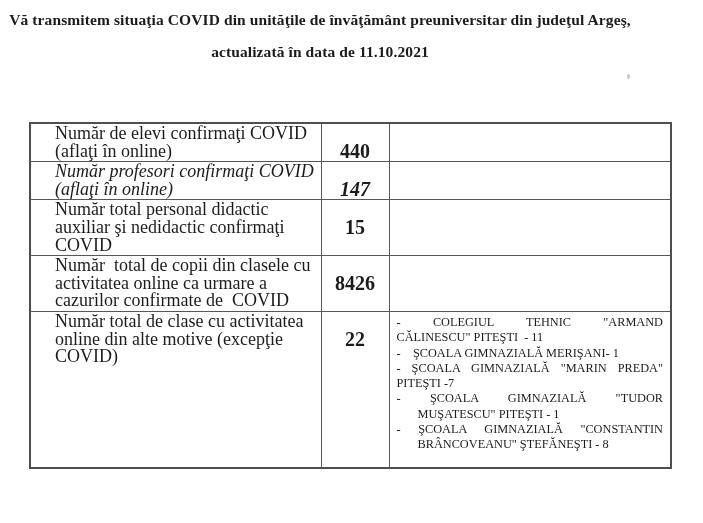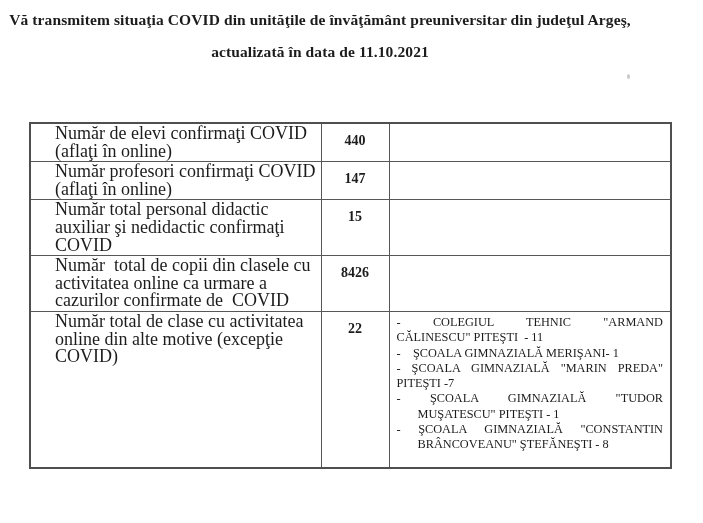--- a/index.html
+++ b/index.html
@@ -36,37 +36,37 @@
     border-collapse: collapse;
     table-layout: fixed;
     border: 2px solid #4f4f4f;
   }
   table.stats td {
     border: 1.5px solid #575757;
     vertical-align: top;
     overflow: hidden;
   }
   tr.r1 { height: 37px; }
-  tr.r2 { height: 36px; }
+  tr.r2 { height: 36px; font-style: italic; }
   tr.r3 { height: 37px; }
   tr.r4 { height: 56px; }
   tr.r5 { height: 55px; }
   tr.r6 { height: 157px; }
 
   td.c1 {
     font-size: 18px;
     line-height: 17.6px;
     padding: 1px 5px 1px 24px;
   }
   td.c2 {
     font-weight: bold;
     text-align: center;
-    font-size: 14px;
+    font-size: 20px;
     line-height: 17px;
-    padding-top: 8px;
+    padding-top: 19px;
   }
   td.c3 {
     font-size: 12.3px;
     line-height: 15.3px;
     padding: 3px 7px 2px 7px;
   }
   .school-line { text-align: left; }
   .school-line.jl {
     text-align: justify;
     text-align-last: justify;

